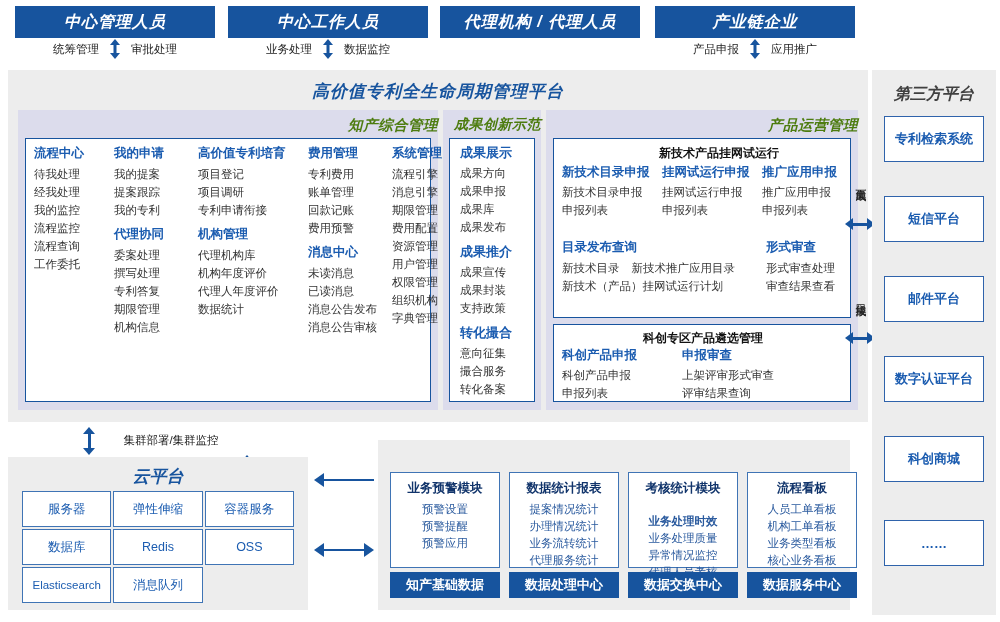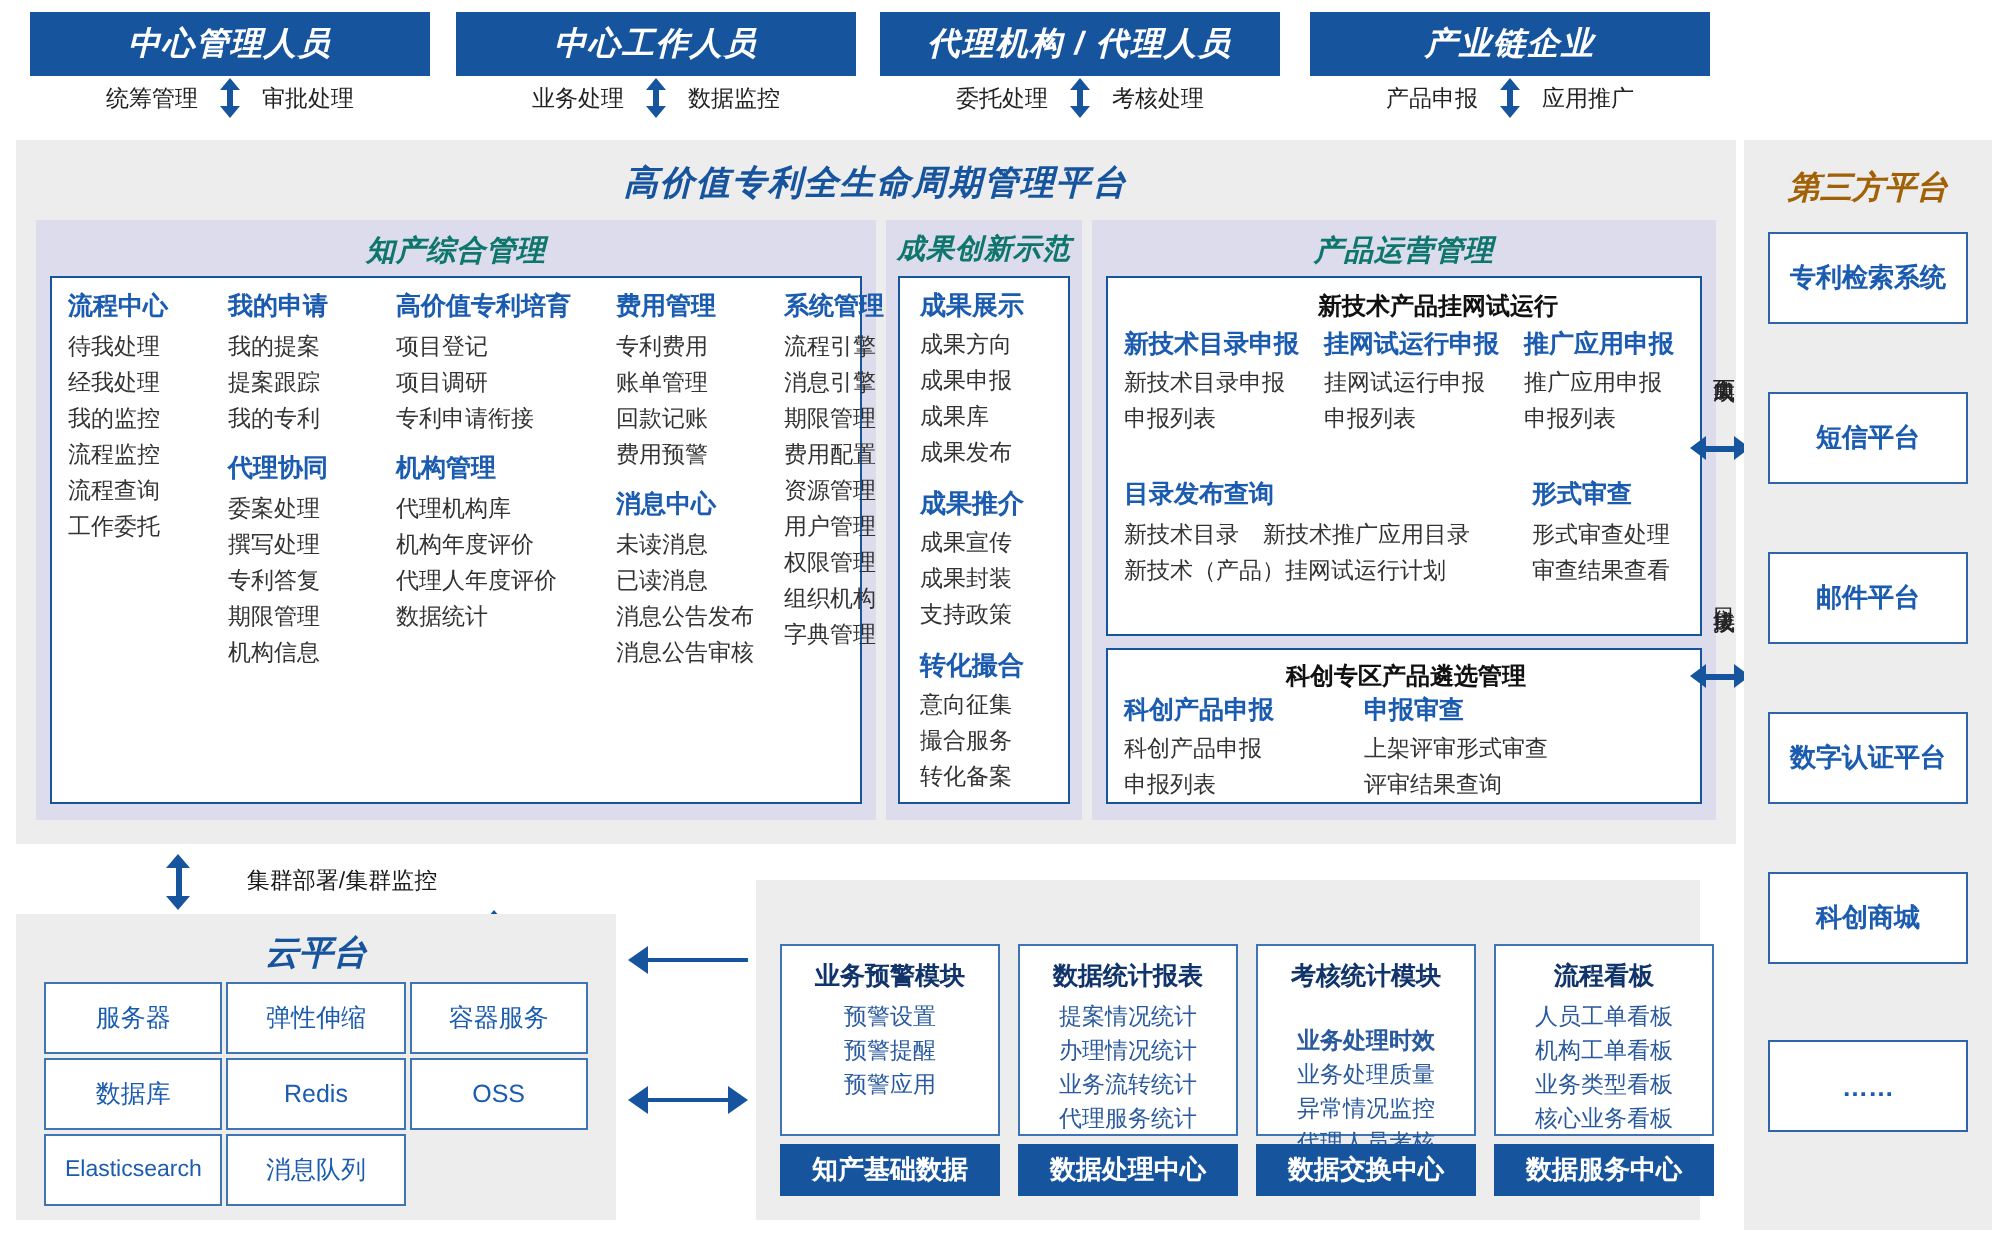--- a/index.html
+++ b/index.html
@@ -22,30 +22,30 @@
   .updown::before{top:0;border-bottom:6px solid #17549e;}
   .updown::after{bottom:0;border-top:6px solid #17549e;}
   .updown i{position:absolute;left:50%;transform:translateX(-50%);top:5px;
             width:3px;height:10px;background:#17549e;display:block;}
 
   
   .platform-wrap{background:#ededed;}
   .platform-title{font-size:17px;font-weight:bold;font-style:italic;color:#17549e;
                   text-align:center;letter-spacing:1px;}
   .group{background:#dcdcec;}
-  .group-title{font-size:14.5px;font-weight:bold;font-style:italic;color:#0f766e;
-               text-align:center;letter-spacing:.5px;}
+  .group-title{font-size:14.5px;font-weight:bold;font-style:italic;color:#4d7c0f;
+               text-align:right;letter-spacing:.5px;}
   .whitebox{background:#fff;border:1.5px solid #17549e;}
   .subhead{font-size:12px;font-weight:bold;color:#111;text-align:center;}
   .cat{font-size:12.5px;font-weight:bold;color:#1b5cb0;line-height:16px;}
   .itm{font-size:11.5px;color:#333;line-height:18px;white-space:nowrap;}
 
   
   .tp-wrap{background:#ededed;}
-  .tp-title{font-size:16px;font-weight:bold;font-style:italic;color:#a16207;text-align:center;}
+  .tp-title{font-size:16px;font-weight:bold;font-style:italic;color:#404040;text-align:center;}
   .tpbox{background:#fff;border:1.6px solid #2f63ab;display:flex;align-items:center;
          justify-content:center;font-size:13px;color:#1b5cb0;font-weight:bold;}
 
   
   .vtxt{font-size:11px;color:#222;line-height:13px;text-align:center;width:14px;}
   .lr{display:flex;align-items:center;justify-content:center;}
   .lr-arrow{position:relative;width:30px;height:12px;}
   .lr-arrow .bar{position:absolute;top:5px;left:6px;right:6px;height:3px;background:#17549e;}
   .lr-arrow .hl,.lr-arrow .hr{position:absolute;top:0;width:0;height:0;
       border-top:6px solid transparent;border-bottom:6px solid transparent;}
@@ -100,27 +100,20 @@
     <div class="roleflow">
       <span>业务处理</span>
       <span class="updown">
           <i></i>
         </span>
       <span>数据监控</span>
     </div>
   </div>
   <div class="abs" style="left:440px;top:0;width:200px;">
     <div class="rolebar">代理机构 / 代理人员</div>
-    <div class="roleflow">
-      <span>委托处理</span>
-      <span class="updown">
-          <i></i>
-        </span>
-      <span>考核处理</span>
-    </div>
   </div>
   <div class="abs" style="left:655px;top:0;width:200px;">
     <div class="rolebar">产业链企业</div>
     <div class="roleflow">
       <span>产品申报</span>
       <span class="updown">
           <i></i>
         </span>
       <span>应用推广</span>
     </div>

